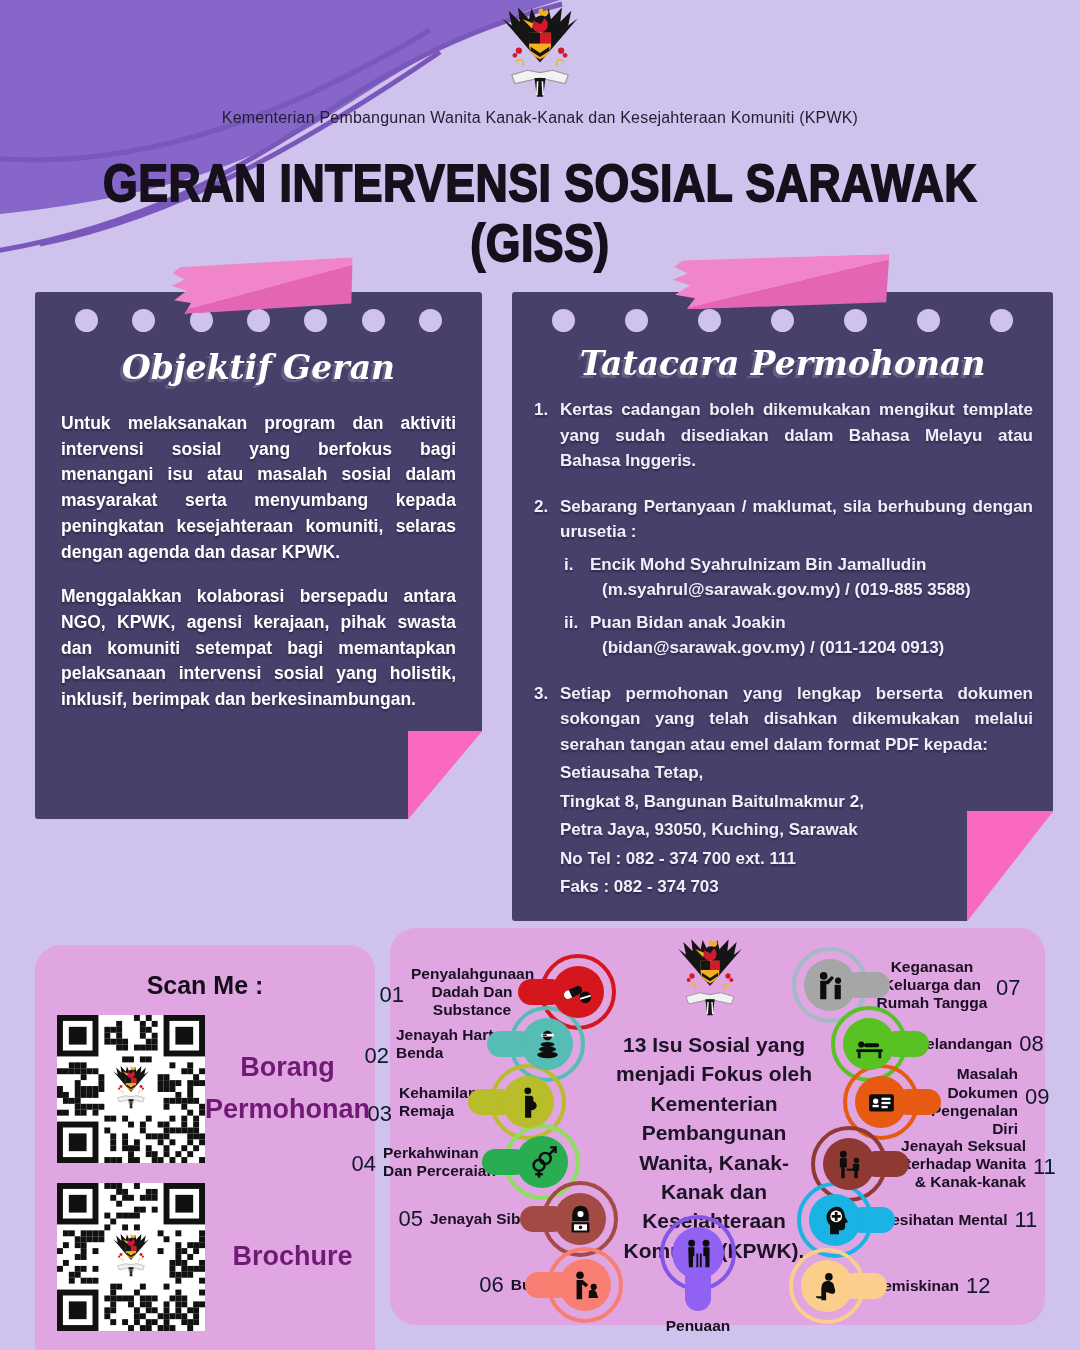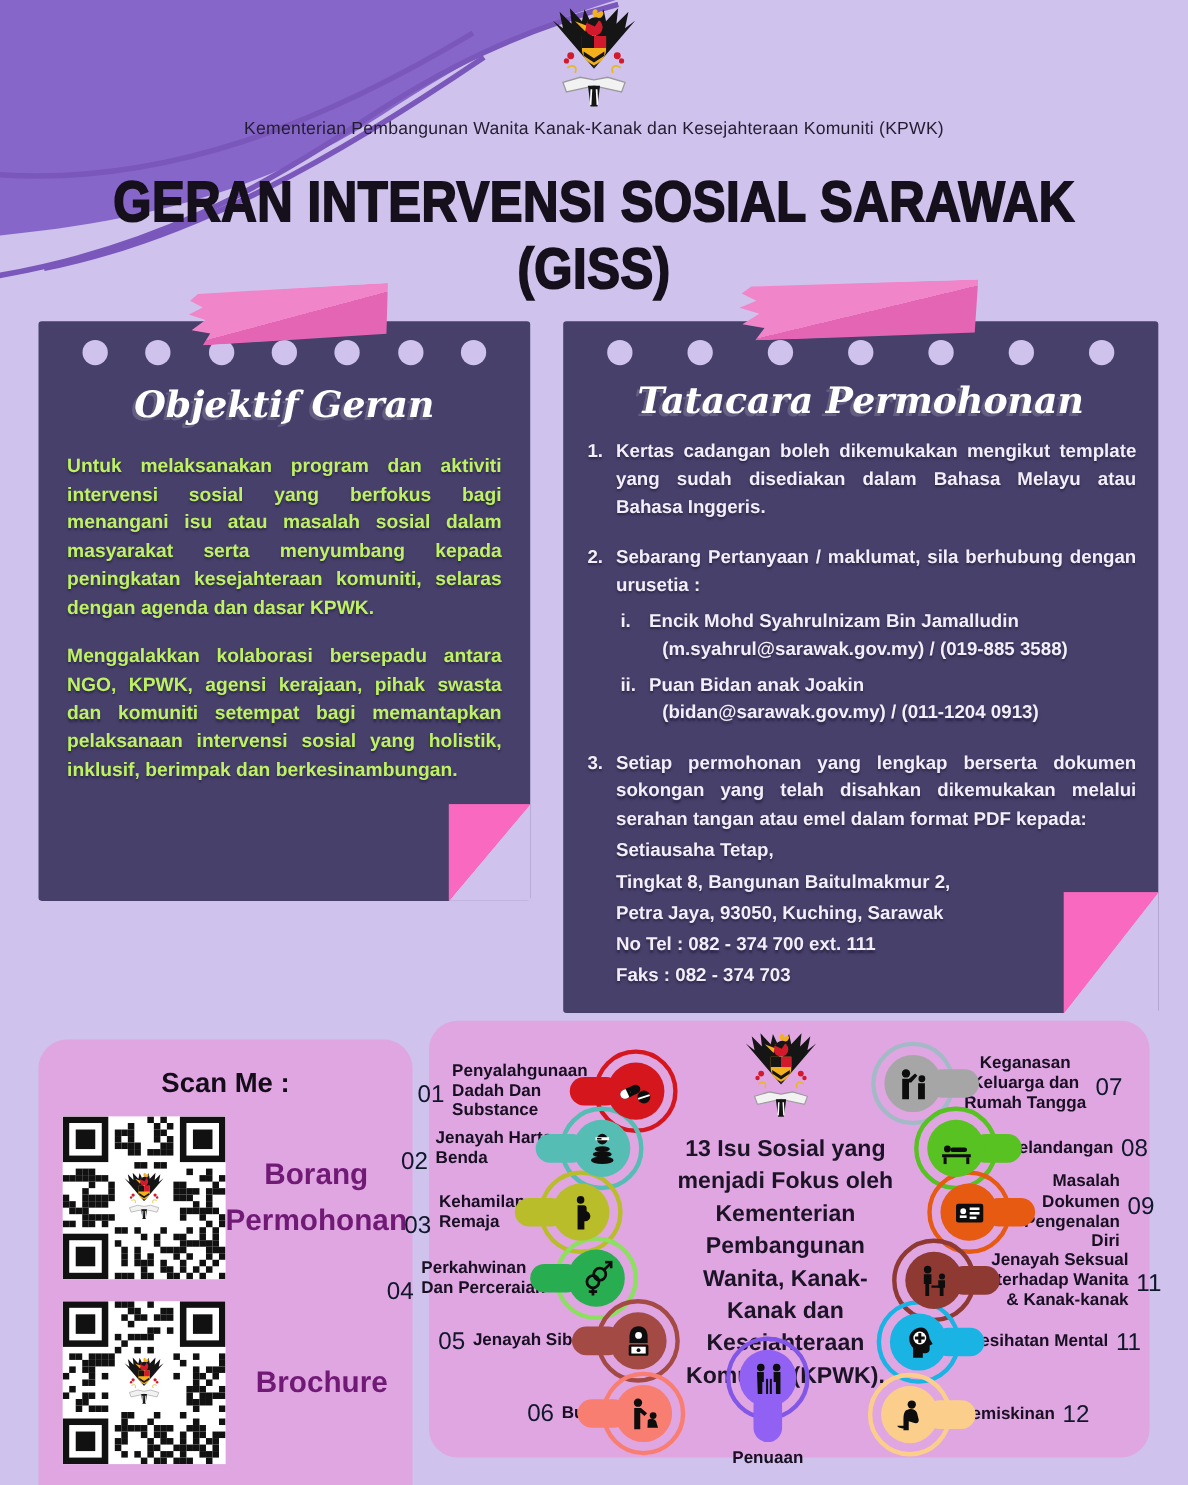--- a/index.html
+++ b/index.html
@@ -19,21 +19,21 @@
   
   .panel{position:absolute;background:#47406a;border-radius:3px;}
   .panel-left{left:35px;top:292px;width:447px;height:527px;}
   .panel-right{left:512px;top:292px;width:541px;height:629px;}
   .holes{position:absolute;top:17px;left:40px;right:40px;display:flex;justify-content:space-between;}
   .hole{width:23px;height:23px;border-radius:50%;background:#cfc2ec;}
   .panel-heading{margin:0;padding-top:56px;text-align:center;color:#fff;
                  font-family:"DejaVu Serif","Liberation Serif",serif;font-style:italic;font-weight:bold;
                  font-size:33px;text-shadow:-3px 3px 0 rgba(255,255,255,.16);}
   .panel-right .panel-heading{padding-top:52px;}
-  .panel-body{padding:24px 26px 0 26px;color:#bef264;font-weight:bold;font-size:17.5px;
+  .panel-body{padding:24px 26px 0 26px;color:#ffffff;font-weight:bold;font-size:17.5px;
               line-height:1.47;text-align:justify;text-shadow:0 2px 2px rgba(22,16,44,.55);}
   .panel-body p{margin:0 0 19px 0;}
   .tp-list{padding:14px 20px 0 22px;color:#f3eef9;font-weight:bold;font-size:17px;
            line-height:1.5;text-shadow:0 2px 2px rgba(22,16,44,.55);}
   .tp-item{display:flex;margin-bottom:20px;}
   .tp-num{flex:0 0 26px;}
   .tp-body{flex:1;text-align:justify;}
   .tp-contact{display:flex;margin-top:7px;padding-left:4px;}
   .tp-roman{flex:0 0 26px;}
   .tp-detail{padding-left:12px;}
@@ -636,21 +636,21 @@
   <path d="M53,92 h14 l-3,24 h-8 Z" fill="#151515"></path>
   <g stroke="#ffffff" stroke-width="2">
             <line x1="57" y1="96" x2="56" y2="114"></line>
             <line x1="63" y1="96" x2="64" y2="114"></line>
           </g>
         </svg>
       </div>
     <div class="issues-center">13 Isu Sosial yang menjadi Fokus oleh Kementerian Pembangunan Wanita, Kanak-Kanak dan Kesejahteraan Komuniti (KPWK).</div>
   <div class="issue-item" style="top: 24px; right: 429px;">
         <div class="issue-num" style="align-self: flex-start; margin-top: 30px;">01</div>
-        <div class="issue-label" style="width: 122px;">Penyalahgunaan Dadah Dan Substance</div>
+        <div class="issue-label" style="width: 122px; text-align: center;">Penyalahgunaan Dadah Dan Substance</div>
         <div class="bubble" style="border-color: rgb(214, 22, 29);">
           <div class="tab tab-left" style="background: rgb(214, 22, 29);"></div>
           <div class="fill" style="background: rgb(214, 22, 29);">
             <svg viewBox="0 0 48 48">
               <g fill="#0d0d0d">
                 <g transform="rotate(-25 16 24)">
                   <rect x="2" y="18" width="28" height="12" rx="6"></rect>
                   <rect x="2" y="18" width="14" height="12" rx="6" fill="#fff"></rect>
                   <rect x="12" y="18" width="4" height="12"></rect>
                 </g>
@@ -689,21 +689,21 @@
             <svg viewBox="0 0 48 48">
               <g fill="#0d0d0d">
                 <circle cx="23" cy="7" r="5"></circle>
                 <path d="M19,14 h8 a4,4 0 0 1 4,4 v4 c4.5,1.5 6.5,7 3.5,10.5 c-1.8,2 -4,2.8 -6.5,2.8 V46 h-9 V14 Z"></path>
               </g>
             </svg>
           </div>
         </div>
       </div>
       <div class="issue-item" style="top: 194px; right: 465px;">
-        <div class="issue-num" style="align-self: flex-start; margin-top: 39px;">04</div>
+        <div class="issue-num" style="align-self: flex-start; margin-top: 29px;">04</div>
         <div class="issue-label" style="width: 114px;">Perkahwinan Dan Perceraian</div>
         <div class="bubble" style="border-color: rgb(139, 224, 95);">
           <div class="tab tab-left" style="background: rgb(40, 174, 80);"></div>
           <div class="fill" style="background: rgb(40, 174, 80);">
             <svg viewBox="0 0 48 48">
               <g fill="none" stroke="#0d0d0d" stroke-width="3.6">
                 <circle cx="19" cy="28" r="8"></circle>
                 <line x1="19" y1="36" x2="19" y2="46"></line>
                 <line x1="13.5" y1="41" x2="24.5" y2="41"></line>
                 <circle cx="28" cy="18" r="8"></circle>

